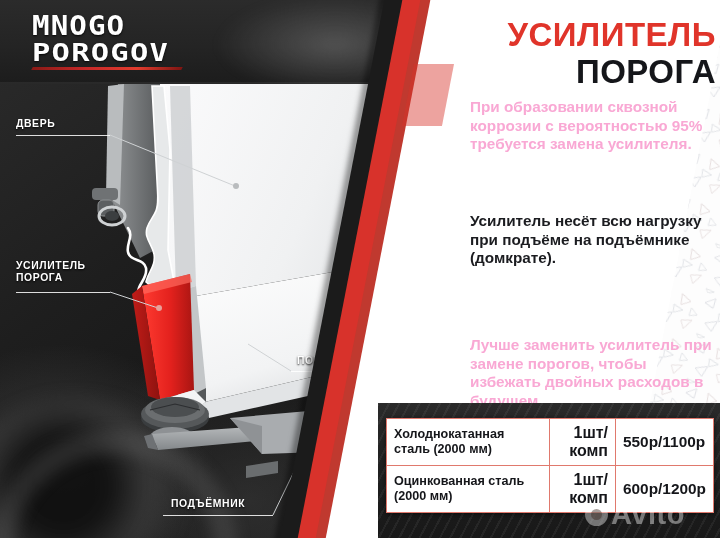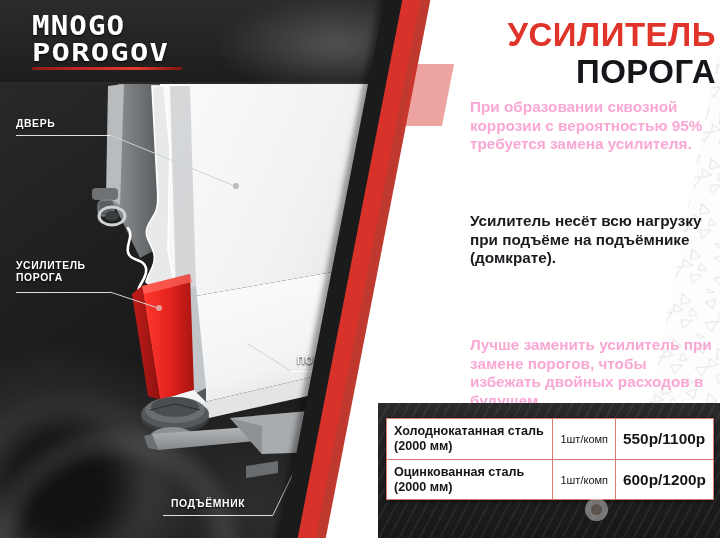--- a/index.html
+++ b/index.html
@@ -123,21 +123,21 @@
     box-shadow:0 1px 5px rgba(0,0,0,.6);
   }
   .ptable td{
     border:1.5px solid #e0796d;
     padding:5px 7px;
     color:#15161a;
     vertical-align:middle;
     margin-top:44px;
   }
   .c-name{font-size:12.6px;font-weight:bold;line-height:1.18;width:170px;}
-  .c-qty{font-size:11px;font-weight:normal;text-align:left;width:58px;}
+  .c-qty{font-size:16px;font-weight:bold;text-align:right;width:58px;}
   .c-price{font-size:15.4px;font-weight:bold;text-align:left;}
 
   .watermark{
     position:absolute;left:585px;top:498px;
     font-size:29px;font-weight:bold;
     color:rgba(255,255,255,.42);
     letter-spacing:.5px;
     pointer-events:none;
     display:flex;align-items:center;gap:3px;
   }
@@ -350,15 +350,16 @@
       <tr>
         <td class="c-name">Оцинкованная сталь (2000 мм)</td>
         <td class="c-qty">1шт/комп</td>
         <td class="c-price">600р/1200р</td>
       </tr>
     </tbody>
   </table>
 
   <div class="watermark">
     <span class="wm-dot"></span>
+    <span>Avito</span>
   </div>
 
 </div>
 
 </body></html>

